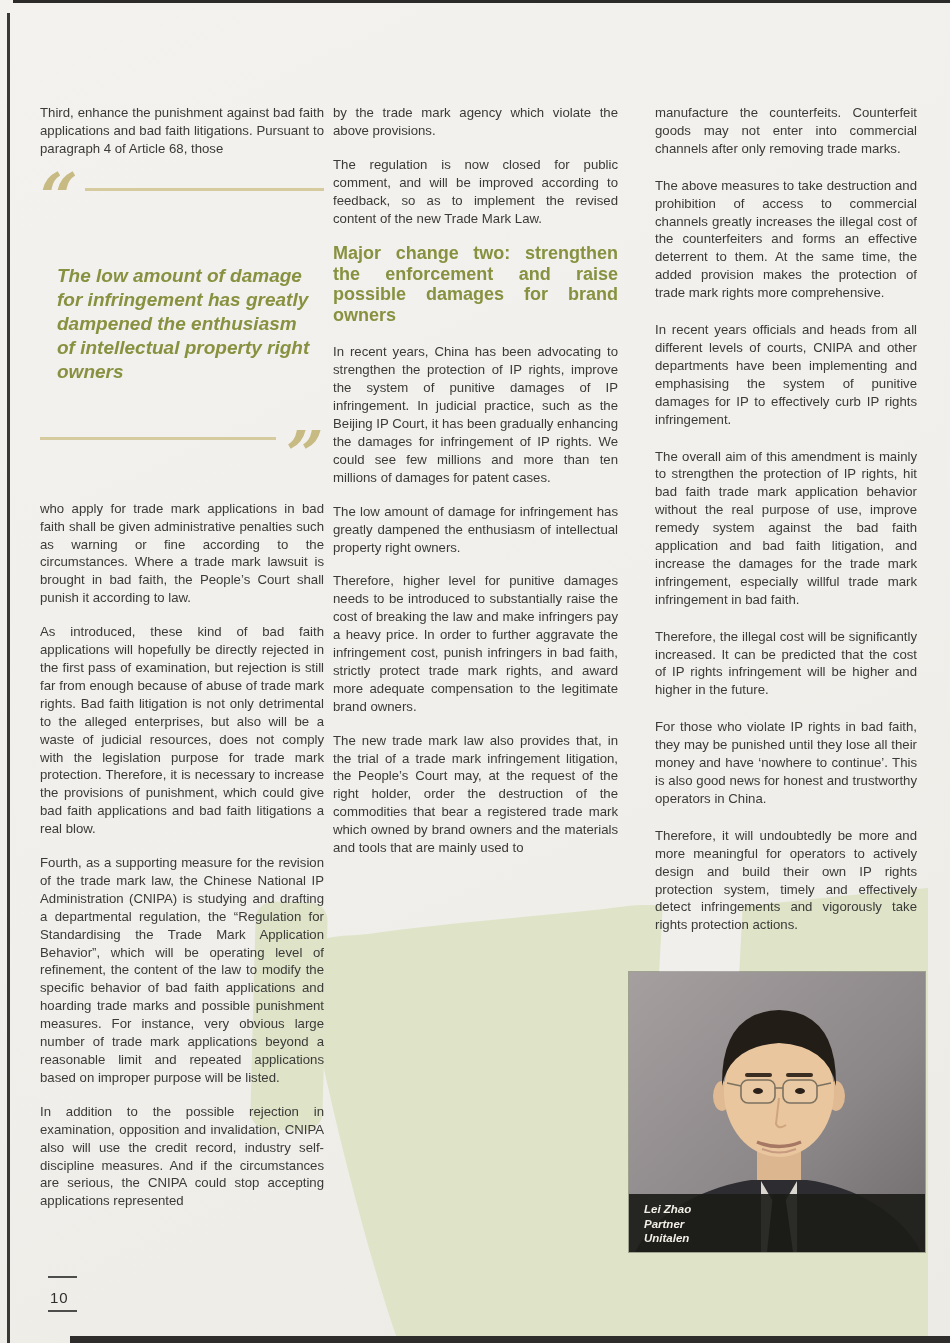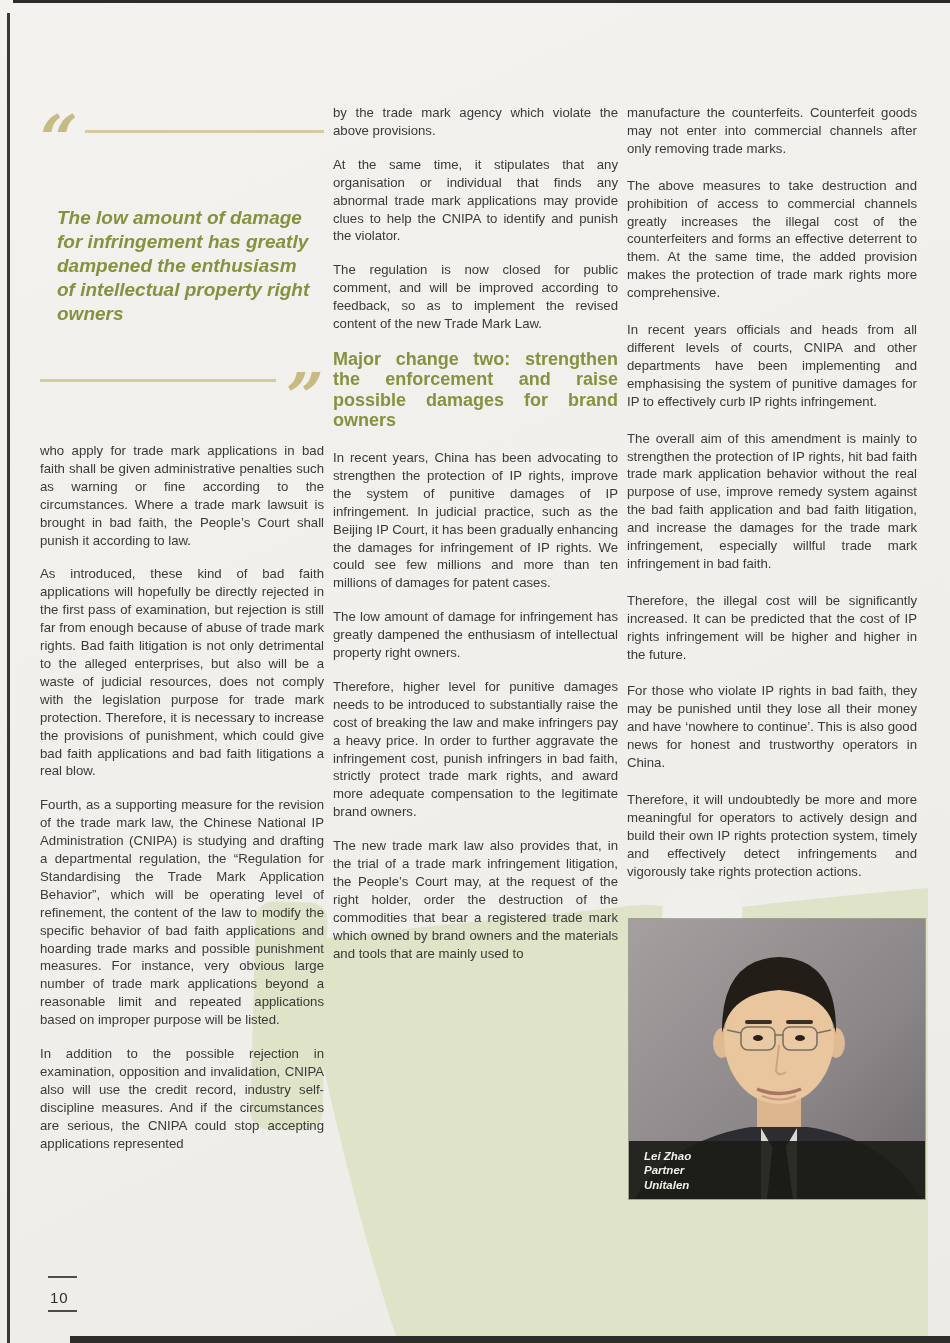--- a/index.html
+++ b/index.html
@@ -17,21 +17,21 @@
   .brush{position:absolute;left:0;top:0;width:950px;height:1343px;}
   
   .col{position:absolute;top:104px;}
   .col1{left:40px;width:284px;}
   .col2{left:333px;width:285px;}
   .col3{left:627px;width:290px;}
   p.body{
     margin:0 0 16px 0;font-size:13.2px;line-height:17.9px;
     text-align:justify;hyphens:auto;-webkit-hyphens:auto;
   }
-  .col3 p.body{margin-bottom:19px;}
+  .col3 p.body{margin-bottom:19px;margin-left:28px;}
   .subhead{
     color:#87913f;font-weight:700;font-size:18px;line-height:20.5px;
     margin:8px 0 18px 0;text-align:justify;
   }
   
   .pullquote{margin:12px 0 28px 0;}
   .pq-top{display:flex;align-items:flex-start;height:48px;margin-top:10px;}
   .pq-open{
     font-family:"DejaVu Serif","Liberation Serif",serif;font-weight:700;font-style:italic;
     font-size:66px;line-height:46px;color:#c7ba82;letter-spacing:-5px;flex:0 0 auto;
@@ -76,20 +76,21 @@
              L928 1341 L398 1341 C372 1268 330 1112 302 962 Z" fill="#dfe3c8"></path>
     <rect x="253" y="902" width="72" height="228" rx="18" fill="#dfe3c8" transform="rotate(1.5 289 1016)"></rect>
     <rect x="660" y="886" width="80" height="142" rx="24" fill="#f0efeb" transform="rotate(3 700 957)"></rect>
   </svg>
 
   <div class="edge-top"></div>
   <div class="edge-left"></div>
   <div class="edge-bottom"></div>
 
   <div class="col col1">
+    <p class="body">Third, enhance the punishment against bad faith applications and bad faith litigations. Pursuant to paragraph 4 of Article 68, those</p>
 
     <div class="pullquote">
       <div class="pq-top">
         <span class="pq-open">“</span>
         <span class="pq-topline"></span>
       </div>
       <div class="pq-text">The low amount of damage for infringement has greatly dampened the enthusiasm of intellectual property right owners</div>
       <div class="pq-bottom">
         <span class="pq-botline"></span>
         <span class="pq-close">”</span>
@@ -97,21 +98,20 @@
     </div>
 
     <p class="body">who apply for trade mark applications in bad faith shall be given administrative penalties such as warning or fine according to the circumstances. Where a trade mark lawsuit is brought in bad faith, the People’s Court shall punish it according to law.</p>
     <p class="body">As introduced, these kind of bad faith applications will hopefully be directly rejected in the first pass of examination, but rejection is still far from enough because of abuse of trade mark rights. Bad faith litigation is not only detrimental to the alleged enterprises, but also will be a waste of judicial resources, does not comply with the legislation purpose for trade mark protection. Therefore, it is necessary to increase the provisions of punishment, which could give bad faith applications and bad faith litigations a real blow.</p>
     <p class="body">Fourth, as a supporting measure for the revision of the trade mark law, the Chinese National IP Administration (CNIPA) is studying and drafting a departmental regulation, the “Regulation for Standardising the Trade Mark Application Behavior”, which will be operating level of refinement, the content of the law to modify the specific behavior of bad faith applications and hoarding trade marks and possible punishment measures. For instance, very obvious large number of trade mark applications beyond a reasonable limit and repeated applications based on improper purpose will be listed.</p>
     <p class="body">In addition to the possible rejection in examination, opposition and invalidation, CNIPA also will use the credit record, industry self-discipline measures. And if the circumstances are serious, the CNIPA could stop accepting applications represented</p>
   </div>
 
   <div class="col col2">
     <p class="body">by the trade mark agency which violate the above provisions.</p>
-    <p class="body">At the same time, it stipulates that any organisation or individual that finds any abnormal trade mark applications may provide clues to help the CNIPA to identify and punish the violator.</p>
     <p class="body">The regulation is now closed for public comment, and will be improved according to feedback, so as to implement the revised content of the new Trade Mark Law.</p>
 
     <h2 class="subhead">Major change two: strengthen the enforcement and raise possible damages for brand owners</h2>
 
     <p class="body">In recent years, China has been advocating to strengthen the protection of IP rights, improve the system of punitive damages of IP infringement. In judicial practice, such as the Beijing IP Court, it has been gradually enhancing the damages for infringement of IP rights. We could see few millions and more than ten millions of damages for patent cases.</p>
     <p class="body">The low amount of damage for infringement has greatly dampened the enthusiasm of intellectual property right owners.</p>
     <p class="body">Therefore, higher level for punitive damages needs to be introduced to substantially raise the cost of breaking the law and make infringers pay a heavy price. In order to further aggravate the infringement cost, punish infringers in bad faith, strictly protect trade mark rights, and award more adequate compensation to the legitimate brand owners.</p>
     <p class="body">The new trade mark law also provides that, in the trial of a trade mark infringement litigation, the People’s Court may, at the request of the right holder, order the destruction of the commodities that bear a registered trade mark which owned by brand owners and the materials and tools that are mainly used to</p>
   </div>
 

